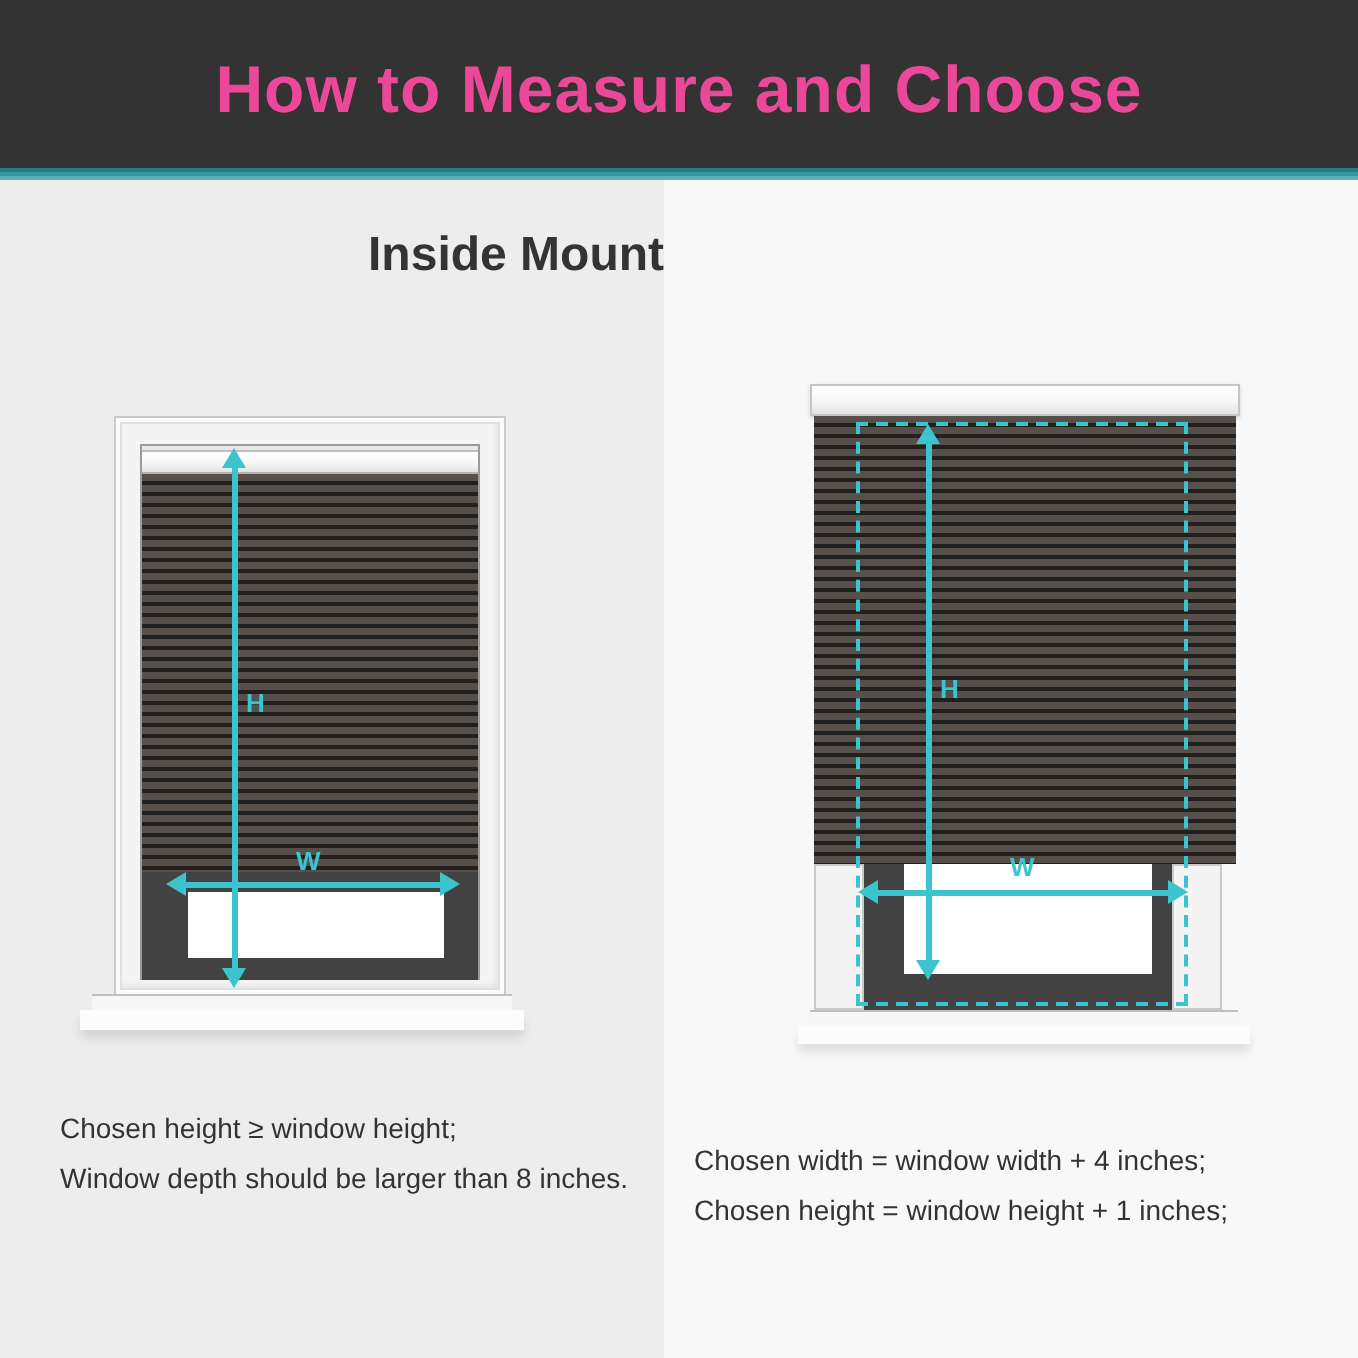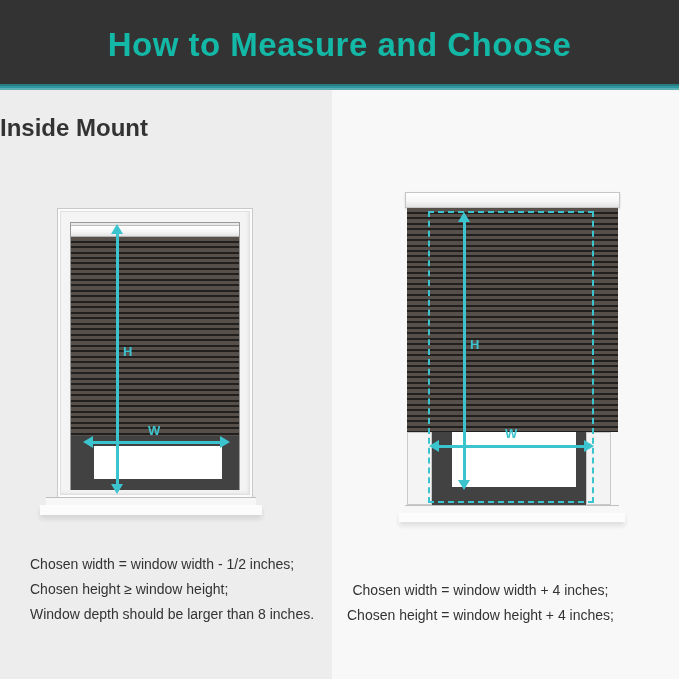--- a/index.html
+++ b/index.html
@@ -7,33 +7,33 @@
     position:relative;width:679px;height:679px;overflow:hidden;
     font-family:"Liberation Sans","DejaVu Sans",sans-serif;background:#fff;
   }
   
   .header-bar{
     position:absolute;left:0;top:0;width:679px;height:84px;
     background:var(--header-bg,#333333);
     display:flex;align-items:center;justify-content:center;
   }
   .header-bar h1{
-    margin:0;padding-top:6px;color:#14b8a6;font-size:33px;font-weight:700;letter-spacing:.5px;
+    margin:0;padding-top:6px;color:#ec4899;font-size:33px;font-weight:700;letter-spacing:.5px;
   }
   .accent-bar{
     position:absolute;left:0;top:84px;width:679px;height:6px;
     background:var(--accent-teal,#2f99a1);
     box-shadow:inset 0 -2px 0 rgba(255,255,255,.22), inset 0 2px 0 rgba(0,0,0,.18);
   }
   
   .panel{position:absolute;top:90px;height:589px;}
   .panel.left{left:0;width:332px;background:var(--panel-left-bg,#ededed);}
   .panel.right{left:332px;width:347px;background:var(--panel-right-bg,#f8f8f8);}
   .panel h2{
-    position:absolute;top:24px;left:0;width:100%;margin:0;text-align:left;
+    position:absolute;top:24px;left:0;width:100%;margin:0;text-align:right;
     font-size:24px;font-weight:700;color:var(--text-dark,#333);
   }
   .panel *{position:absolute;box-sizing:border-box;}
   
   .frame{
     background:#f4f4f4;border:1px solid #c9c9c9;
     box-shadow:inset 0 0 0 2px #fcfcfc, inset 0 0 0 3px #e0e0e0, inset -3px -3px 4px #dadada;
   }
   .inner{border:1px solid #9a9a9a;background:#e8e8e8;}
   .headrail{
@@ -89,21 +89,20 @@
     <div class="ah up" style="left:111px;top:134px;"></div>
     <div class="ah down" style="left:111px;top:394px;"></div>
     <div class="dim-label" style="left:123px;top:255px;">H</div>
 
     <div class="hline" style="left:92px;top:351px;width:128px;"></div>
     <div class="ah lt" style="left:83px;top:346px;"></div>
     <div class="ah rt" style="left:220px;top:346px;"></div>
     <div class="dim-label" style="left:148px;top:334px;">W</div>
 
     <div class="notes" style="left:30px;top:462px;">
-      <div>Chosen width = window width - 1/2 inches;</div>
       <div>Chosen height ≥ window height;</div>
       <div>Window depth should be larger than 8 inches.</div>
     </div>
   </section>
 
   <section class="panel right">
 
     <div class="frame" style="left:75px;top:342px;width:25px;height:73px;box-shadow:none;"></div>
     <div class="frame" style="left:254px;top:342px;width:25px;height:73px;box-shadow:none;"></div>
     <div class="opening" style="left:100px;top:342px;width:154px;height:73px;"></div>
@@ -119,19 +118,19 @@
     <div class="vline" style="left:131px;top:131px;height:259px;"></div>
     <div class="ah up" style="left:126px;top:122px;"></div>
     <div class="ah down" style="left:126px;top:390px;"></div>
     <div class="dim-label" style="left:138px;top:248px;">H</div>
 
     <div class="hline" style="left:106px;top:355px;width:148px;"></div>
     <div class="ah lt" style="left:97px;top:350px;"></div>
     <div class="ah rt" style="left:252px;top:350px;"></div>
     <div class="dim-label" style="left:173px;top:337px;">W</div>
 
-    <div class="notes" style="left:15px;top:488px;text-align:center;">
+    <div class="notes" style="left:15px;top:478px;">
       <div>Chosen width = window width + 4 inches;</div>
-      <div>Chosen height = window height + 4 inches;</div>
+      <div>Chosen height = window height + 1 inches;</div>
     </div>
   </section>
 
 </div>
 
 </body></html>

